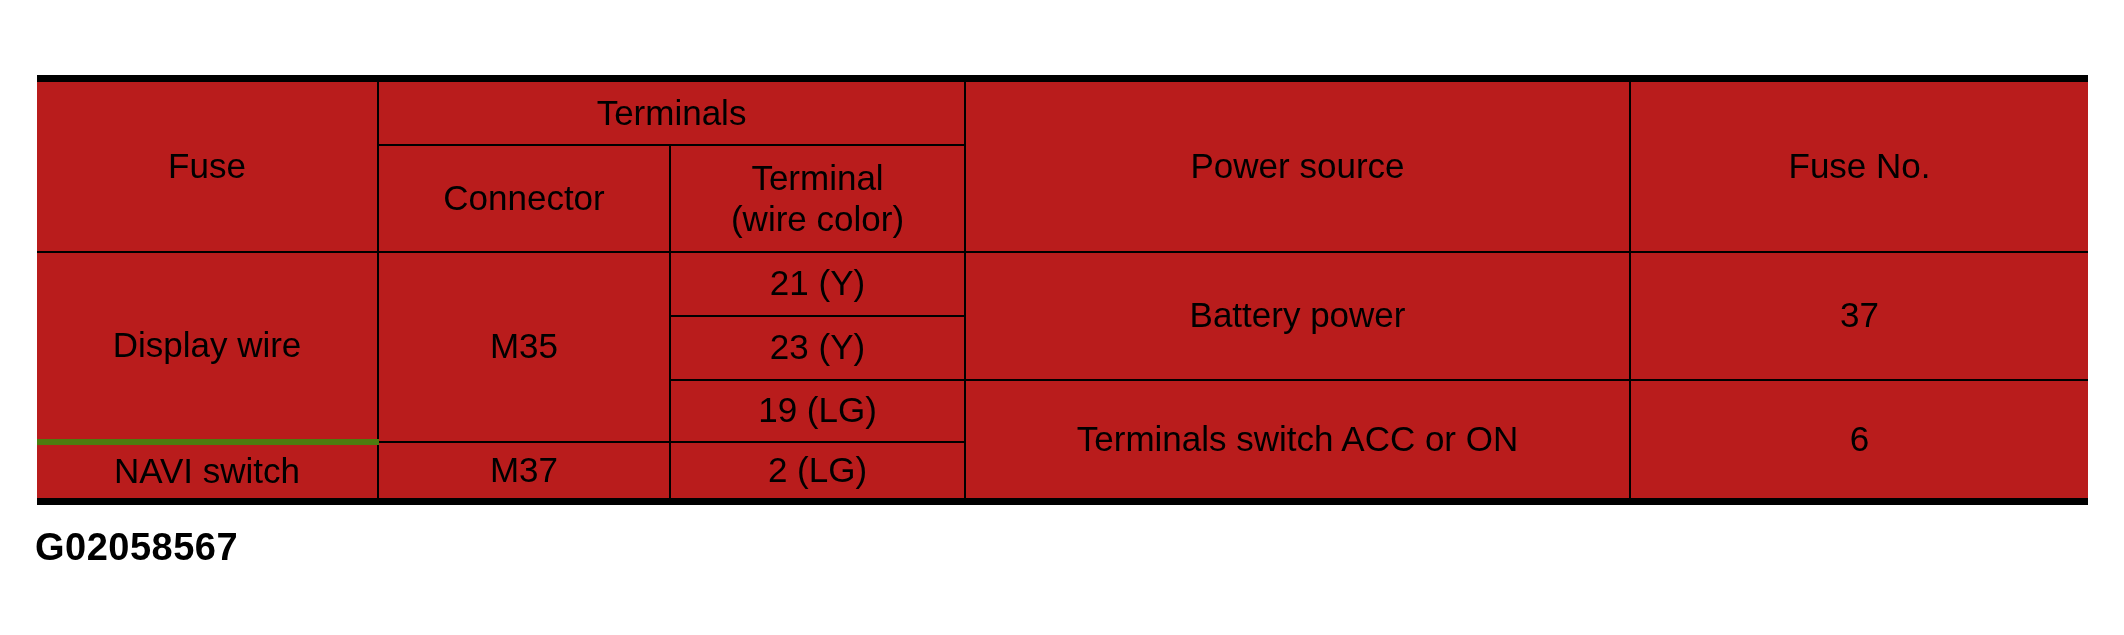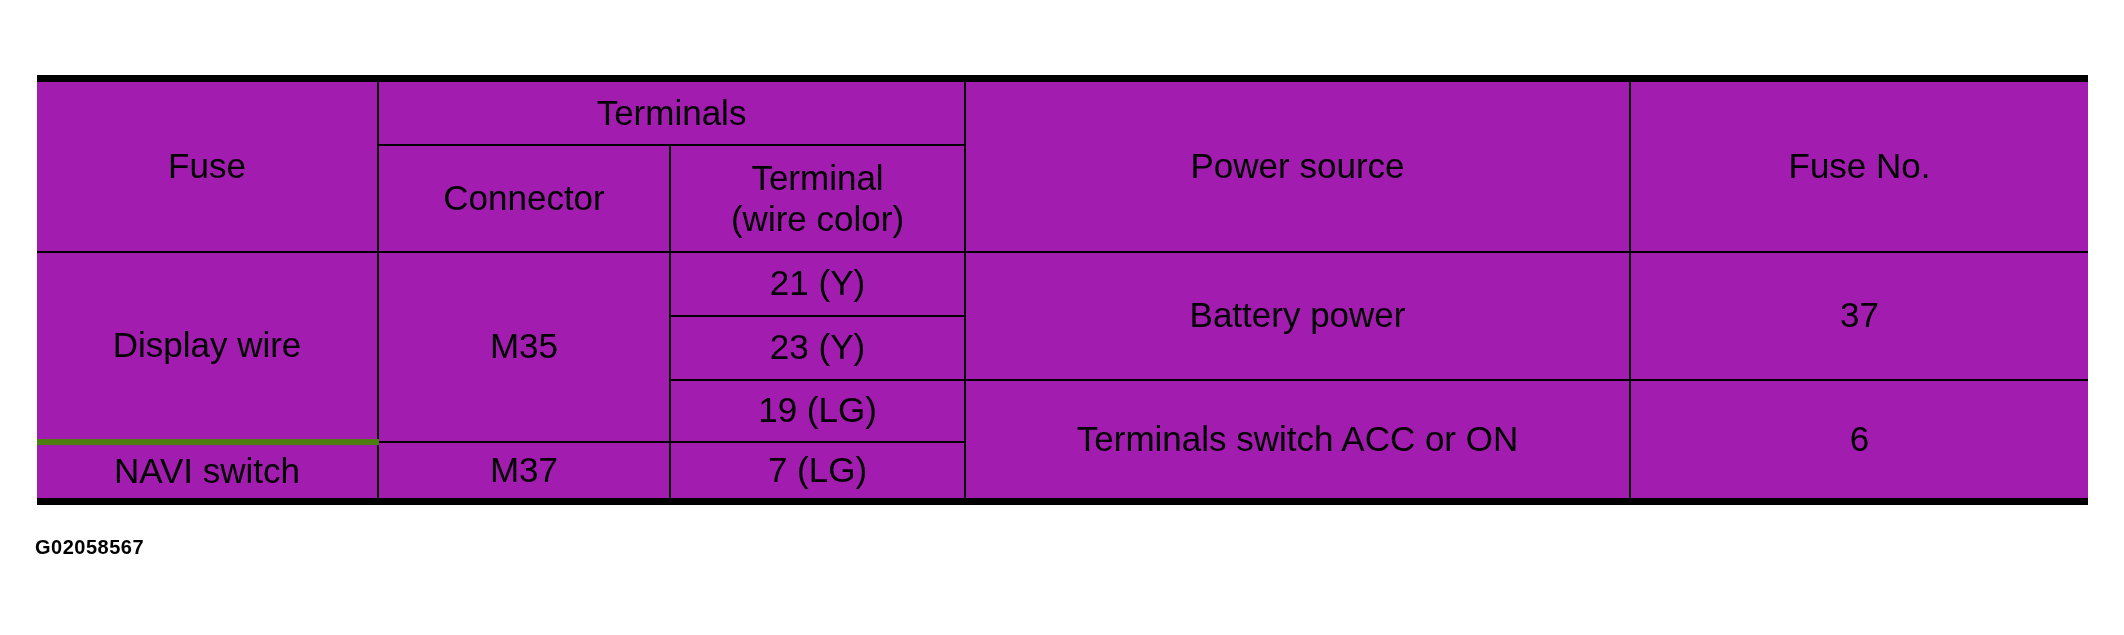--- a/index.html
+++ b/index.html
@@ -25,38 +25,38 @@
     table-layout: fixed;
     border-top: 7px solid #000;
     border-bottom: 7px solid #000;
     font-size: 35px;
     line-height: 1.15;
   }
   table.power-table td {
     padding: 0;
     text-align: center;
     vertical-align: middle;
-    background: #a21caf;
+    background: #b91c1c;
     overflow: hidden;
   }
   
   .br { border-right: 2px solid #000; }
   .bb { border-bottom: 2px solid #000; }
   td.left-pad {
     text-align: left;
     padding-left: 21px;
   }
   .two-line {
     line-height: 41px;
   }
   .caption {
     position: absolute;
     left: 35px;
     top: 530px;
-    font-size: 20px;
+    font-size: 38px;
     font-weight: bold;
     letter-spacing: 0.5px;
     line-height: 34px;
     color: #000000;
   }
 </style>
 </head>
 <body>
 
 <div class="page">
@@ -102,20 +102,20 @@
 
     <tr style="height:62px">
       <td class="br">19 (LG)</td>
       <td rowspan="2" class="br">Terminals switch ACC or ON</td>
       <td rowspan="2">6</td>
     </tr>
 
     <tr style="height:60px">
       <td class="br" style="border-top:6px solid #4d7c0f">NAVI switch</td>
       <td class="br" style="border-top:2px solid #14b8a6">M37</td>
-      <td class="br" style="border-top:2px solid #000">7 (LG)</td>
+      <td class="br" style="border-top:2px solid #000">2 (LG)</td>
     </tr>
   </tbody>
     </table>
 
   <div class="caption">G02058567</div>
 
 </div>
 
 </body></html>

